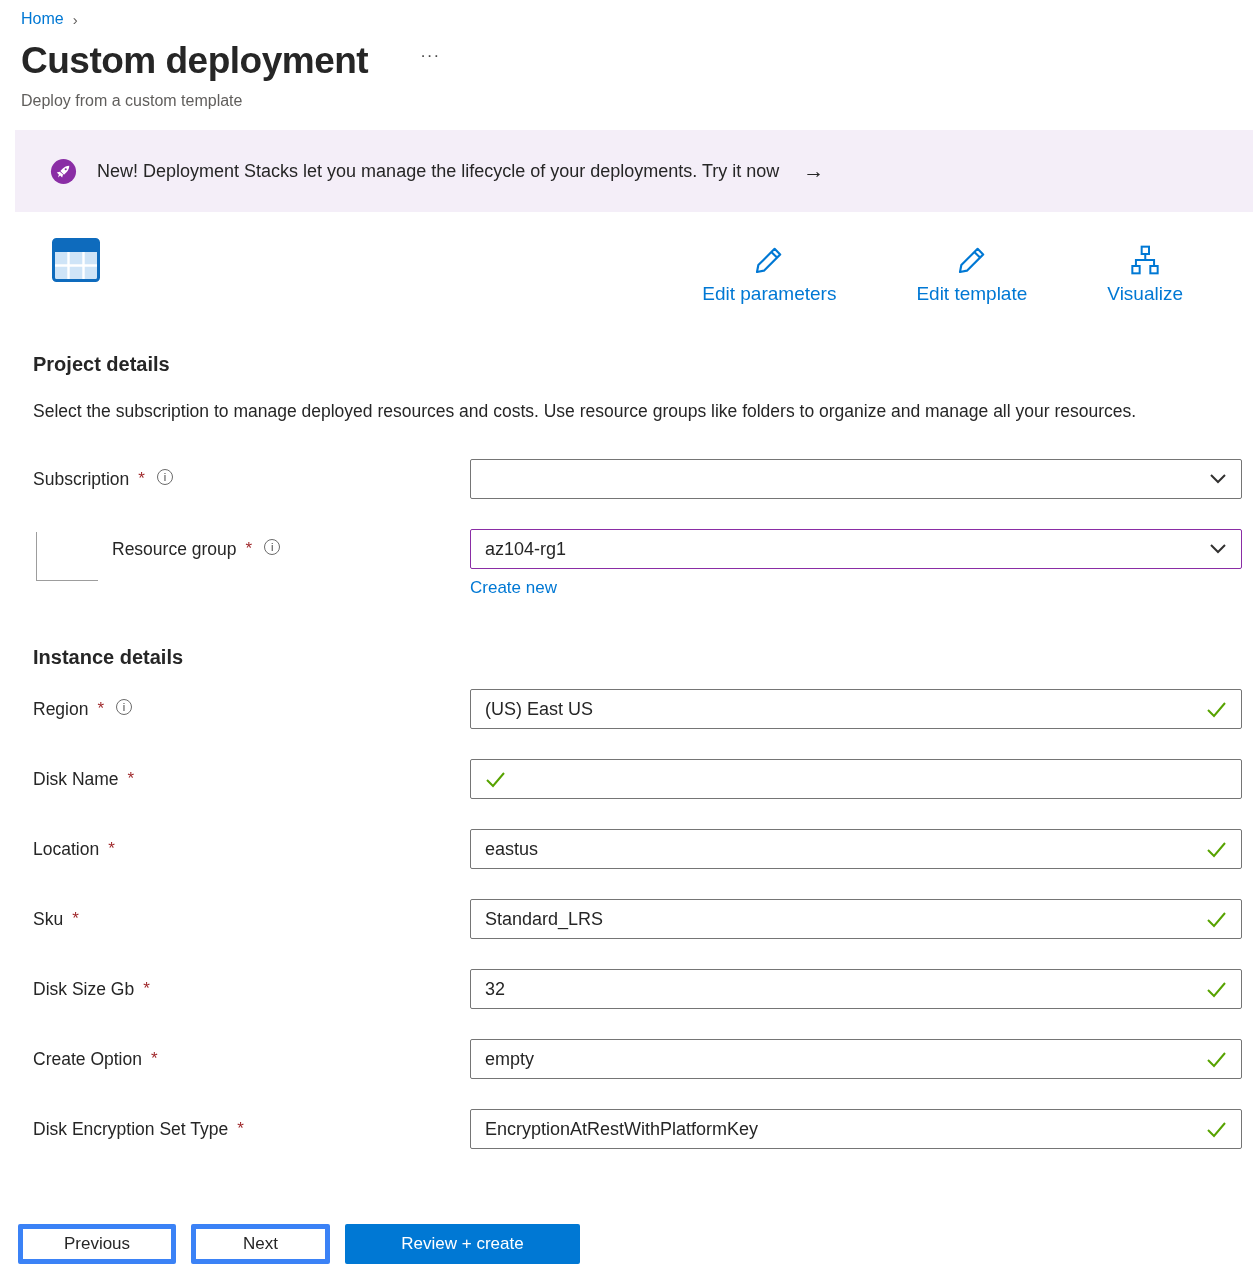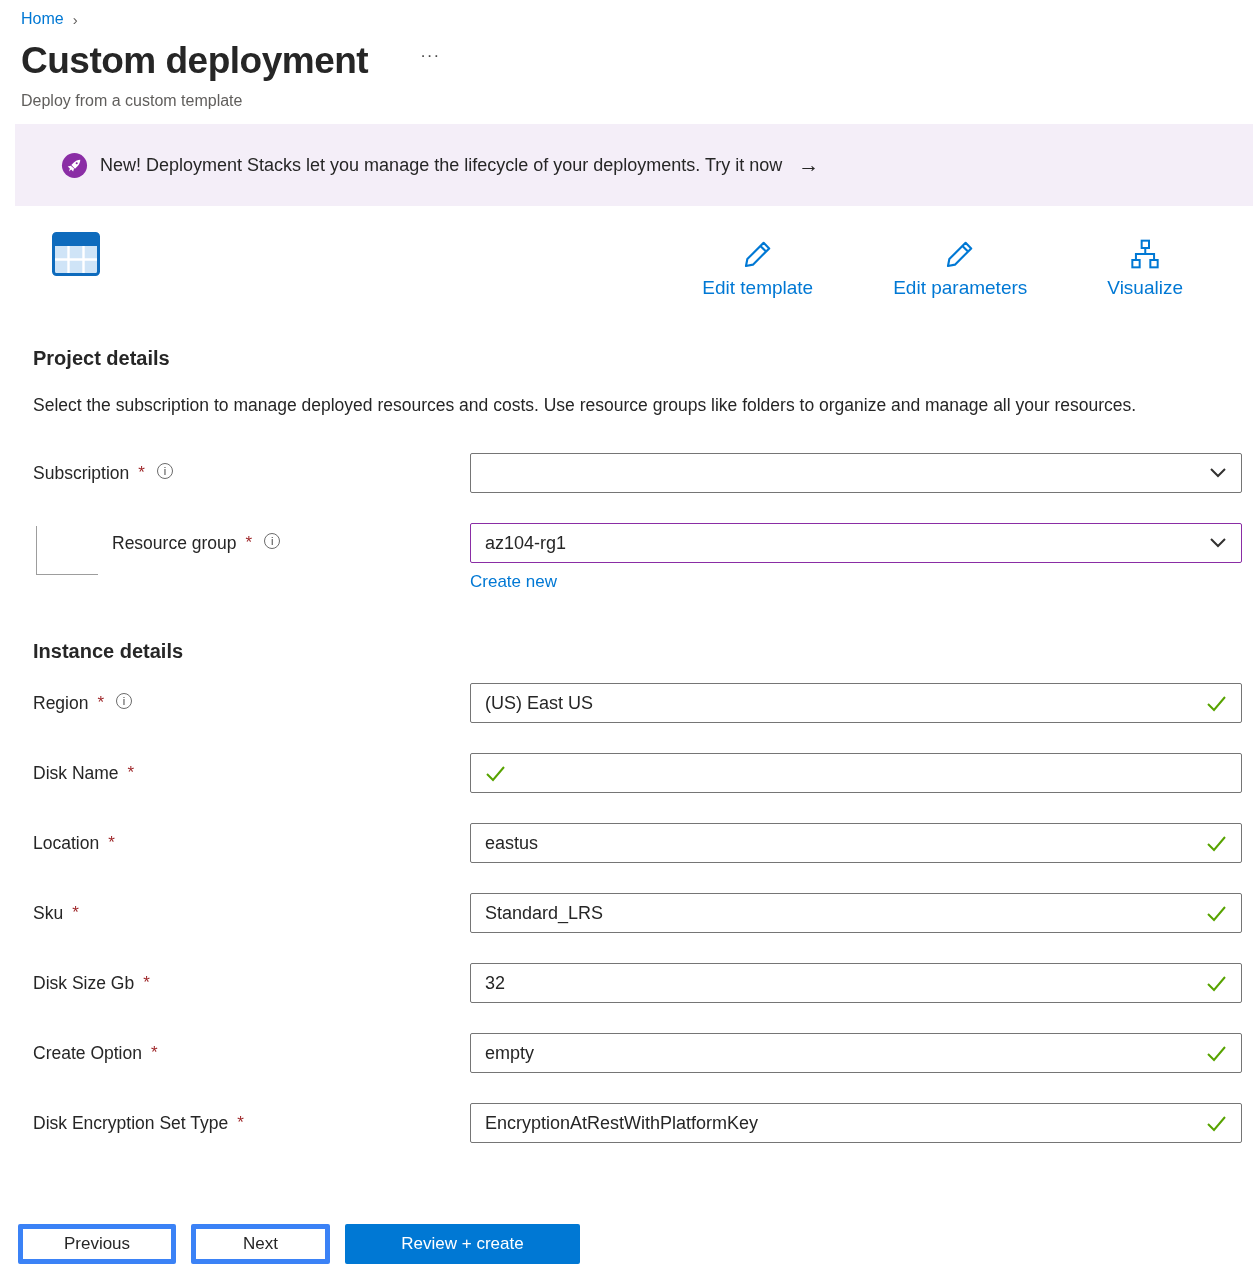--- a/index.html
+++ b/index.html
@@ -11,22 +11,22 @@
   
   .breadcrumb { padding:10px 0 0 21px; font-size:16px; display:flex; align-items:center; gap:9px; }
   .breadcrumb a { color:#0078d4; text-decoration:none; cursor:pointer; }
   .crumb-sep { color:#605e5c; font-size:15px; }
   .title-row { display:flex; align-items:flex-start; gap:52px; padding-left:21px; margin-top:12px; }
   h1 { font-size:37px; font-weight:700; color:#262626; letter-spacing:-0.5px; }
   .more { color:#494949; font-size:17px; letter-spacing:1px; cursor:pointer; padding-top:6px; }
   .subtitle { padding-left:21px; margin-top:10px; font-size:16px; color:#605e5c; }
 
   
-  .banner { margin:14px 0 0 15px; width:calc(100% - 15px); height:82px; background:#f4eef8;
-            display:flex; align-items:center; padding-left:46px; gap:12px; cursor:pointer; }
+  .banner { margin:20px 0 0 15px; width:calc(100% - 15px); height:82px; background:#f4eef8;
+            display:flex; align-items:center; padding-left:35px; gap:20px; cursor:pointer; }
   .rocket { width:27px; height:27px; flex:0 0 auto; }
   .banner-text { font-size:18px; color:#262626; }
   .banner-arrow { font-size:21px; color:#262626; margin-left:4px; }
 
   
   .template-row { display:flex; align-items:flex-start; margin:26px 0 0 52px; }
   .tpl-icon { width:48px; height:44px; flex:0 0 auto; }
   .tpl-info { margin-left:20px; }
   .tpl-link { display:inline-flex; align-items:center; gap:7px; color:#0078d4; font-size:20px;
               text-decoration:none; cursor:pointer; }
@@ -112,28 +112,28 @@
       <line x1="31.5" y1="14" x2="31.5" y2="41" stroke="#ffffff" stroke-width="2.4"></line>
       <line x1="3" y1="27.5" x2="45" y2="27.5" stroke="#ffffff" stroke-width="2.4"></line>
     </svg>
   </span>
   <div class="tpl-actions">
     <div class="action">
       <svg viewBox="0 0 24 24">
         <path d="M16.2 3.6l4.2 4.2L8.2 20 3 21l1-5.2z" fill="none" stroke="#0078d4" stroke-width="1.6" stroke-linejoin="round"></path>
         <line x1="13.8" y1="6" x2="18" y2="10.2" stroke="#0078d4" stroke-width="1.6"></line>
       </svg>
-      <span>Edit template</span>
+      <span>Edit parameters</span>
     </div>
     <div class="action">
       <svg viewBox="0 0 24 24">
         <path d="M16.2 3.6l4.2 4.2L8.2 20 3 21l1-5.2z" fill="none" stroke="#0078d4" stroke-width="1.6" stroke-linejoin="round"></path>
         <line x1="13.8" y1="6" x2="18" y2="10.2" stroke="#0078d4" stroke-width="1.6"></line>
       </svg>
-      <span>Edit parameters</span>
+      <span>Edit template</span>
     </div>
     <div class="action">
       <svg viewBox="0 0 24 24">
         <rect x="9.5" y="2" width="5.5" height="5.5" fill="none" stroke="#0078d4" stroke-width="1.5"></rect>
         <rect x="2.5" y="16.5" width="5.5" height="5.5" fill="none" stroke="#0078d4" stroke-width="1.5"></rect>
         <rect x="16" y="16.5" width="5.5" height="5.5" fill="none" stroke="#0078d4" stroke-width="1.5"></rect>
         <path d="M12.2 7.5v4.5M5.2 16.5v-4.5h13.6v4.5" fill="none" stroke="#0078d4" stroke-width="1.5"></path>
       </svg>
       <span>Visualize</span>
     </div>

